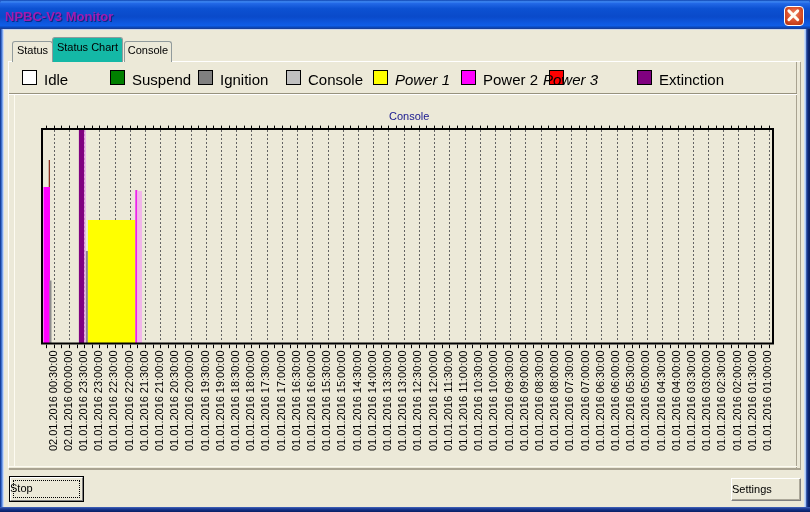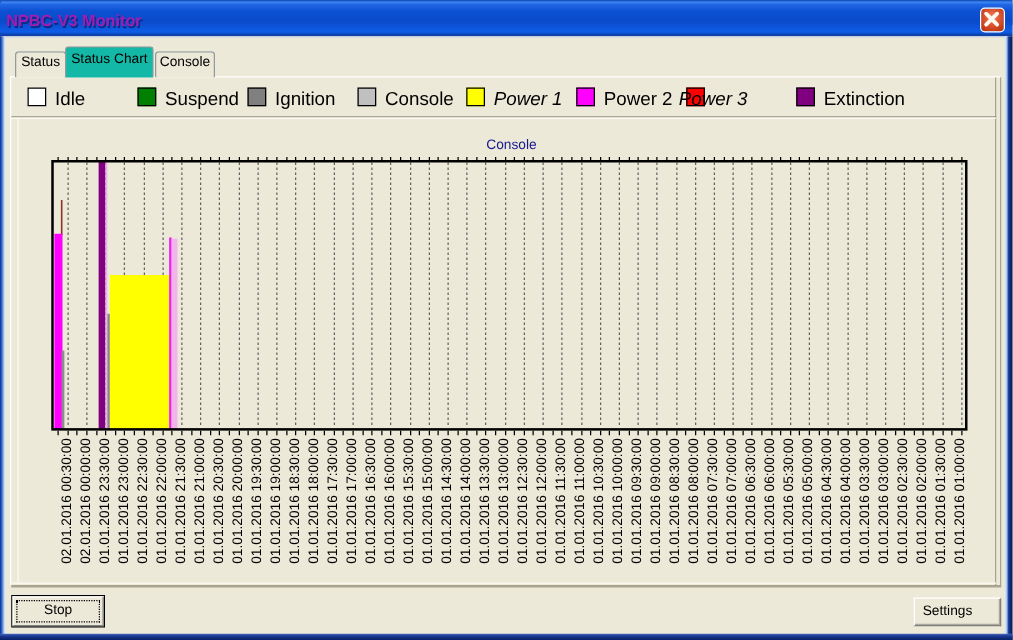--- a/index.html
+++ b/index.html
@@ -28,21 +28,21 @@
 .vgray2{position:absolute;left:799.5px;top:62px;width:1.5px;height:407px;background:#a9a391;}
 .hwhite{position:absolute;left:9px;top:465.8px;width:788px;height:1.2px;background:#fdfbf1;}
 .hgray{position:absolute;left:9px;top:467.5px;width:792px;height:2px;background:#a9a391;}
 .vwhite2{position:absolute;left:13.5px;top:94.5px;width:1px;height:371px;background:#fdfbf1;}
 .lbox{position:absolute;top:70px;width:15px;height:15px;box-sizing:border-box;border:1px solid #000;}
 .ltxt{position:absolute;top:70.5px;font-size:15px;color:#000;}
 .sep1{position:absolute;left:9px;top:92.6px;width:788px;height:1.2px;background:#97927e;}
 .sep2{position:absolute;left:9px;top:94px;width:788px;height:1px;background:#ffffff;}
 .charttitle{position:absolute;left:389px;top:109.5px;font-size:11px;color:#18188f;}
 .btn{position:absolute;box-sizing:border-box;background:#ece9d8;font-size:11px;
- text-align:center;color:#000;}
+ text-align:left;color:#000;}
 .stop{left:9px;top:476px;width:75px;height:26px;border:1px solid #000;}
 .stopinner{position:absolute;left:0px;top:0px;right:0px;bottom:0px;
  border-top:1px solid #fff;border-left:1px solid #fff;
  border-right:1px solid #808080;border-bottom:1px solid #808080;}
 .stopfocus{position:absolute;left:3px;top:3px;right:3px;bottom:3px;
  border:1px dotted #000;}
 .settings{left:731px;top:478px;width:70px;height:23px;
  border-top:1px solid #fff;border-left:1px solid #fff;
  border-right:1px solid #808080;border-bottom:1px solid #808080;
  box-shadow:inset -1px -1px 0 #aca899;}

